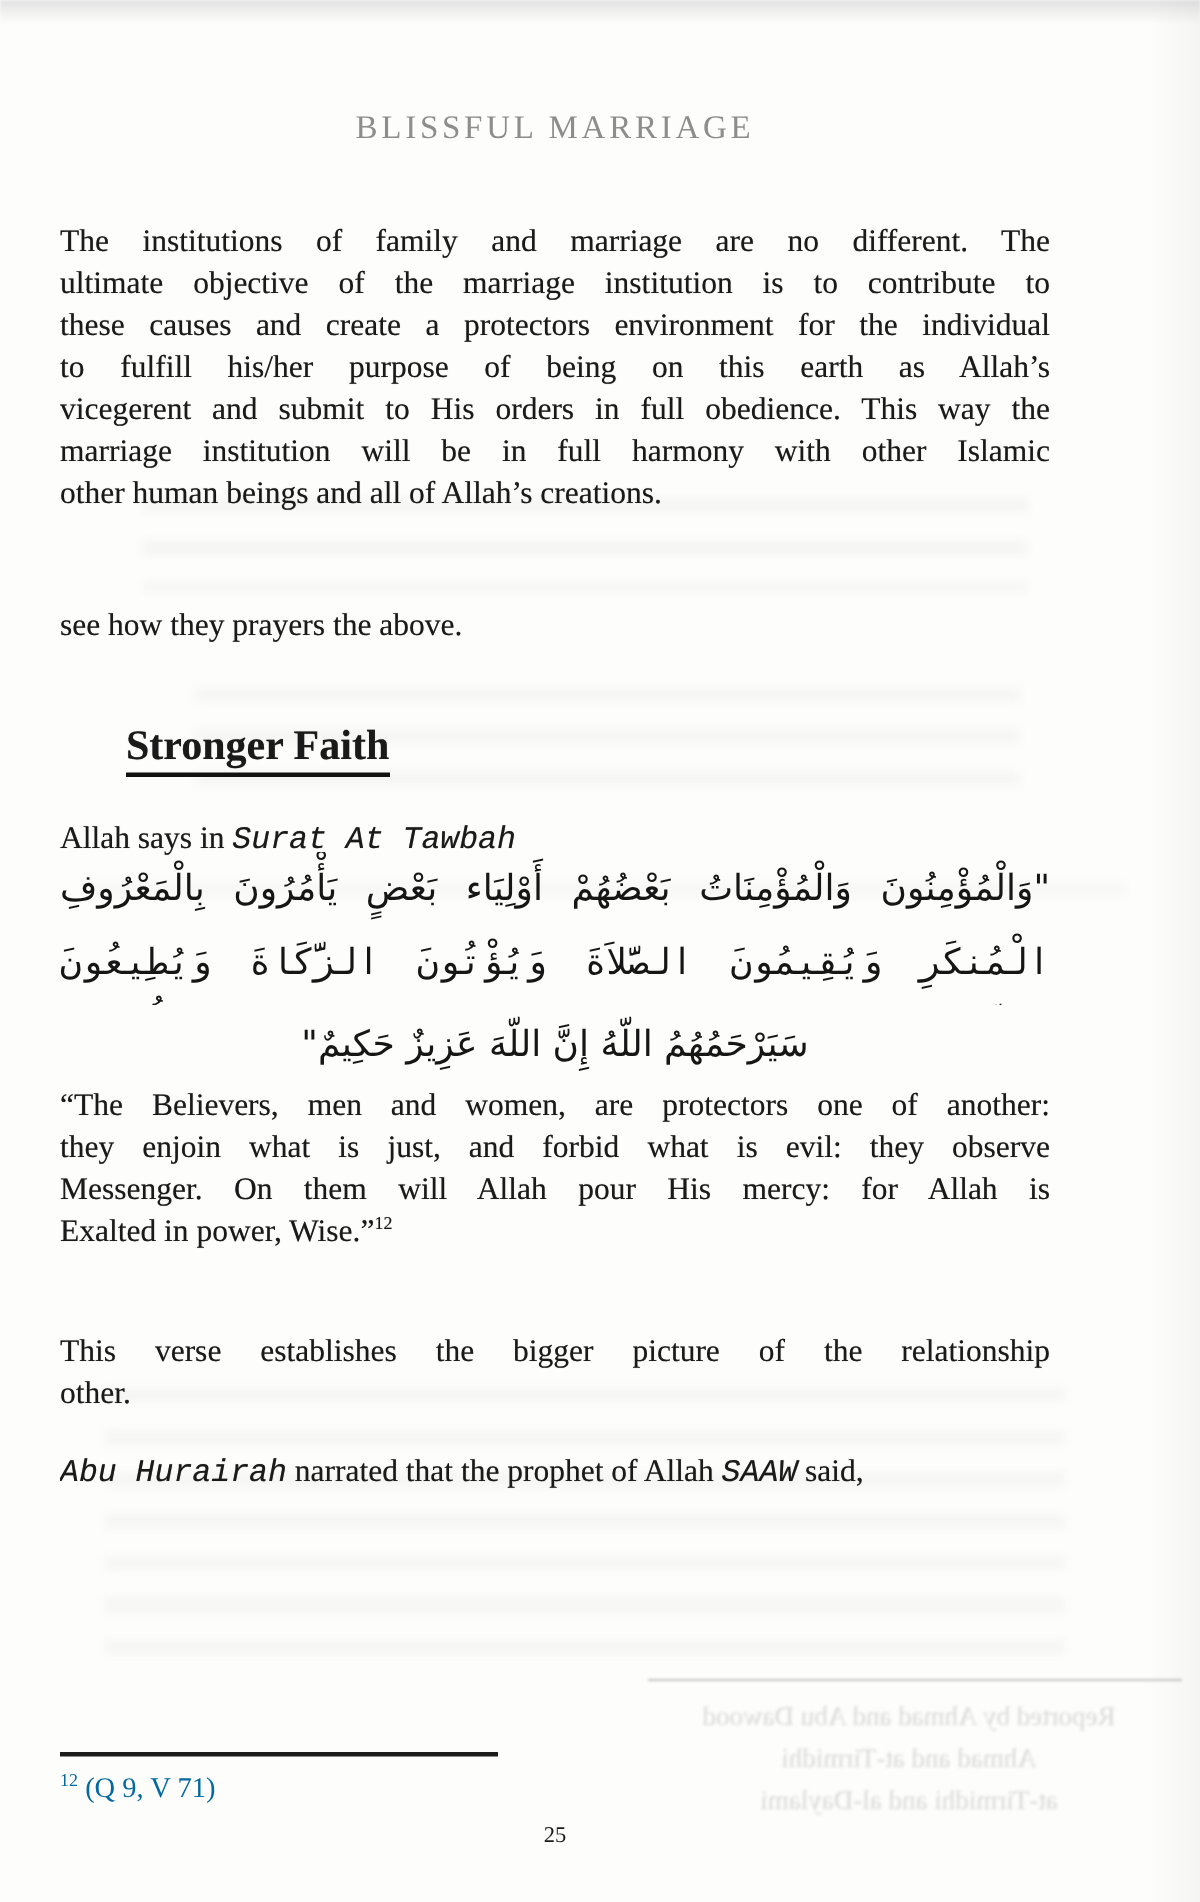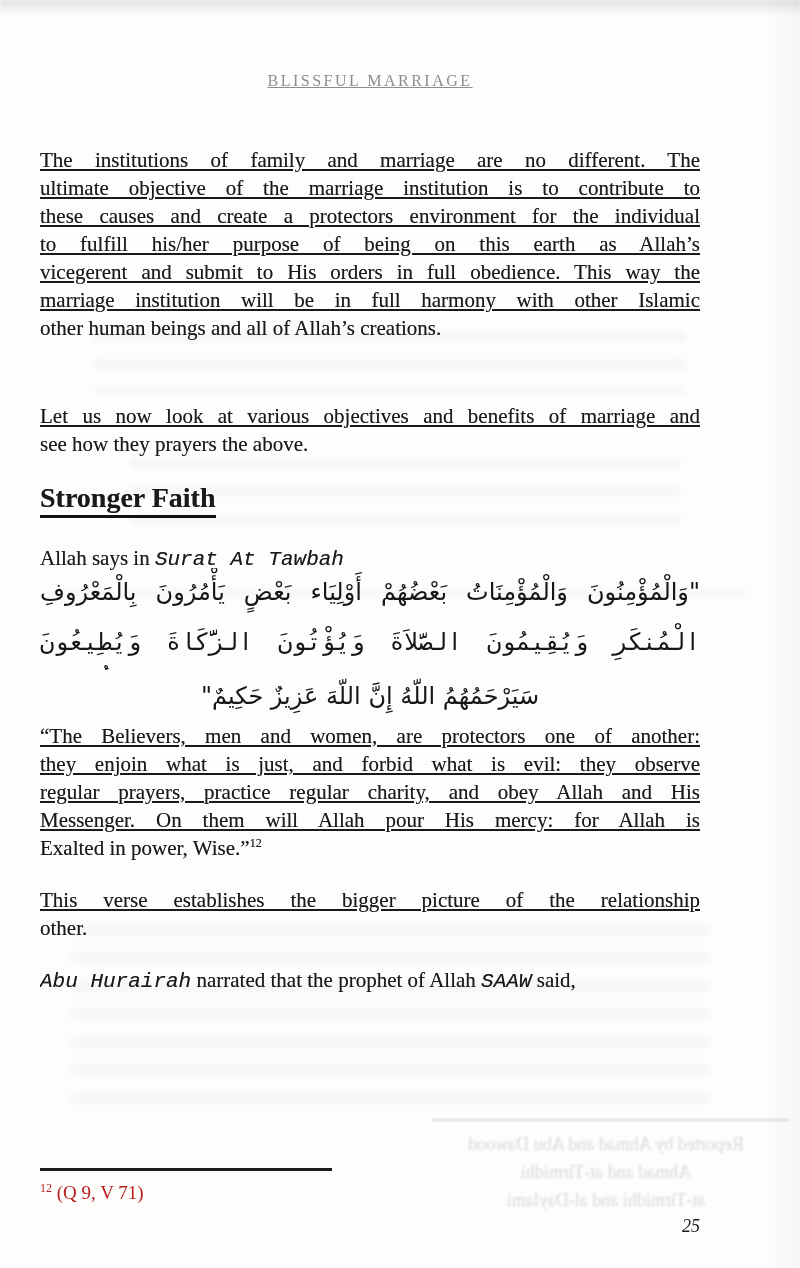--- a/index.html
+++ b/index.html
@@ -43,47 +43,47 @@
     font-size:56px;line-height:66px;letter-spacing:3px;
     color:rgba(196,196,196,.38);
     -webkit-text-stroke:1.2px rgba(150,150,150,.55);
     transform:scale(1.62,1.08);transform-origin:0 50%;
   }
 
   
   .running-head{
     position:absolute;left:40px;top:72px;width:660px;
     text-align:center;color:#8d8d8d;
-    font-size:16px;letter-spacing:2.5px;text-decoration:underline;
+    font-size:22px;letter-spacing:2.5px;
   }
 
   
   .col{position:absolute;left:40px;width:660px;color:#1a1a1a;
        font-size:21px;line-height:28px;
        text-shadow:0 0 .5px rgba(0,0,0,.5);}
-  .jline{text-align:justify;text-align-last:justify;height:28px;overflow:hidden;text-decoration:underline;}
+  .jline{text-align:justify;text-align-last:justify;height:28px;overflow:hidden;}
   .lline{text-align:left;height:28px;overflow:hidden;}          
 
   .heading{font-size:28px;font-weight:bold;line-height:32px;}
   .heading span{border-bottom:3px solid #121212;padding-bottom:2px;}
 
   .arabic{
     direction:rtl;font-family:"DejaVu Sans", sans-serif;
     font-size:24px;color:#161616;text-shadow:none;
   }
   .ar-j{text-align:justify;text-align-last:justify;height:50px;overflow:hidden;line-height:48px;}
   .ar-c{text-align:center;height:50px;line-height:48px;}
 
   sup{font-size:12px;vertical-align:super;line-height:0;}
 
   .footnote-rule{position:absolute;left:40px;top:1168px;width:292px;height:3px;background:#1c1c1c;}
-  .footnote{position:absolute;left:40px;top:1182px;width:660px;font-size:19px;color:#b91c1c;
+  .footnote{position:absolute;left:40px;top:1182px;width:660px;font-size:19px;color:#0369a1;
             font-family:"Liberation Serif", serif;}
-  .page-number{position:absolute;left:40px;top:1216px;width:660px;text-align:right;
-               font-size:18px;color:#1a1a1a;font-family:"Liberation Serif", serif;font-style:italic;}
+  .page-number{position:absolute;left:40px;top:1216px;width:660px;text-align:center;
+               font-size:15px;color:#1a1a1a;font-family:"Liberation Serif", serif;}
 
   
   .ghost-rule{position:absolute;left:432px;top:1119px;width:356px;height:2px;
               background:rgba(125,125,125,.3);filter:blur(.8px);}
   .ghost-line{
     position:absolute;left:420px;width:372px;text-align:center;
     transform:scaleX(-1);color:#8f8f8f;opacity:.34;filter:blur(1.1px);
     font-family:"Liberation Serif", serif;font-size:18px;line-height:24px;
   }
   .g1{top:1132px;}
@@ -111,25 +111,24 @@
     <div class="jline">The institutions of family and marriage are no different. The</div>
     <div class="jline">ultimate objective of the marriage institution is to contribute to</div>
     <div class="jline">these causes and create a protectors environment for the individual</div>
     <div class="jline">to fulfill his/her purpose of being on this earth as Allah’s</div>
     <div class="jline">vicegerent and submit to His orders in full obedience. This way the</div>
     <div class="jline">marriage institution will be in full harmony with other Islamic</div>
     <div class="lline">other human beings and all of Allah’s creations.</div>
   </div>
 
   <div class="col" style="top:402px;">
-    <div class="jline">Let us now look at various objectives and benefits of marriage and</div>
     <div class="lline">see how they prayers the above.</div>
   </div>
 
-  <div class="col heading" style="top:482px;">
+  <div class="col heading" style="top:482px;margin-left:44px;">
     <span>Stronger Faith</span>
   </div>
 
   <div class="col" style="top:544px;">
     <div class="lline">
       <span>Allah says in </span><span class="it">Surat At Tawbah</span>
     </div>
   </div>
 
   <div class="col arabic" style="top:568px;">
@@ -138,21 +137,20 @@
   <div class="col arabic" style="top:620px;font-family:Liberation Mono, monospace;">
     <div class="ar-j">الْمُنكَرِ وَيُقِيمُونَ الصَّلاَةَ وَيُؤْتُونَ الزَّكَاةَ وَيُطِيعُونَ اللّهَ وَرَسُولَهُ أُوْلَئِكَ</div>
   </div>
   <div class="col arabic" style="top:672px;">
     <div class="ar-c">سَيَرْحَمُهُمُ اللّهُ إِنَّ اللّهَ عَزِيزٌ حَكِيمٌ"</div>
   </div>
 
   <div class="col" style="top:722px;">
     <div class="jline">“The Believers, men and women, are protectors one of another:</div>
     <div class="jline">they enjoin what is just, and forbid what is evil: they observe</div>
-    <div class="jline">regular prayers, practice regular charity, and obey Allah and His</div>
     <div class="jline">Messenger. On them will Allah pour His mercy: for Allah is</div>
     <div class="lline">
       <span>Exalted in power, Wise.”</span><sup>12</sup>
     </div>
   </div>
 
   <div class="col" style="top:886px;">
     <div class="jline">This verse establishes the bigger picture of the relationship</div>
     <div class="lline">other.</div>
   </div>

